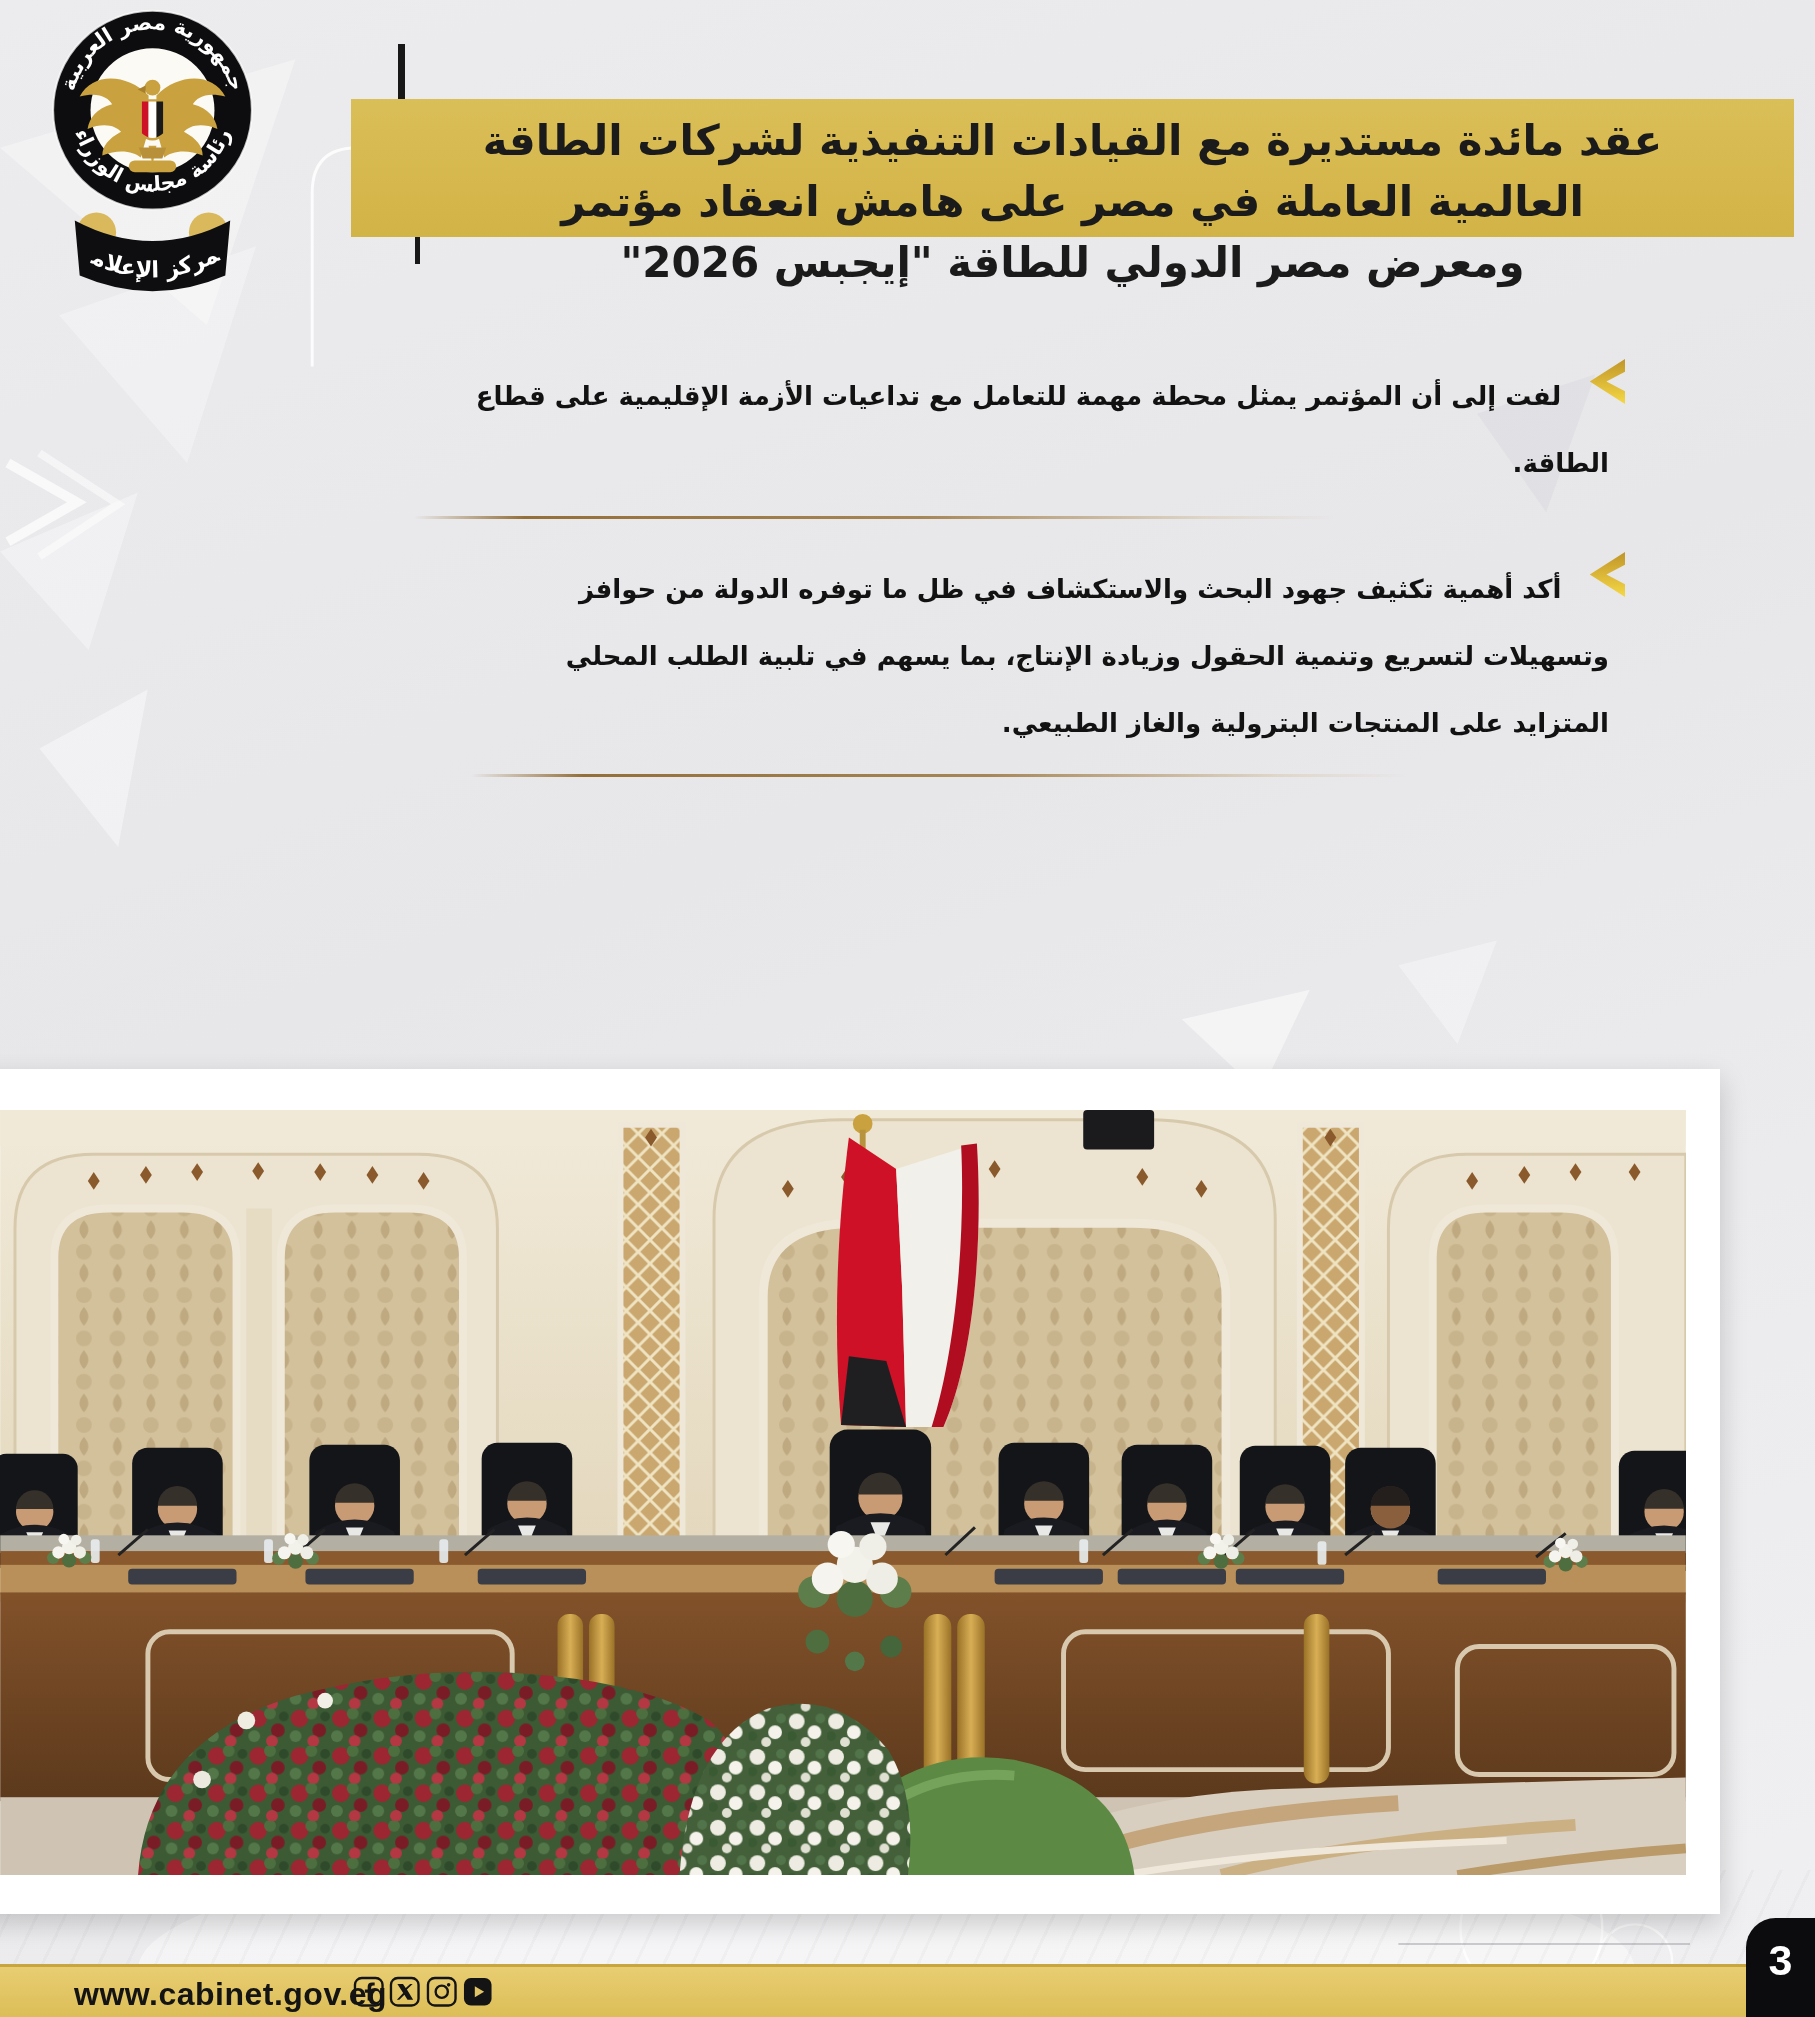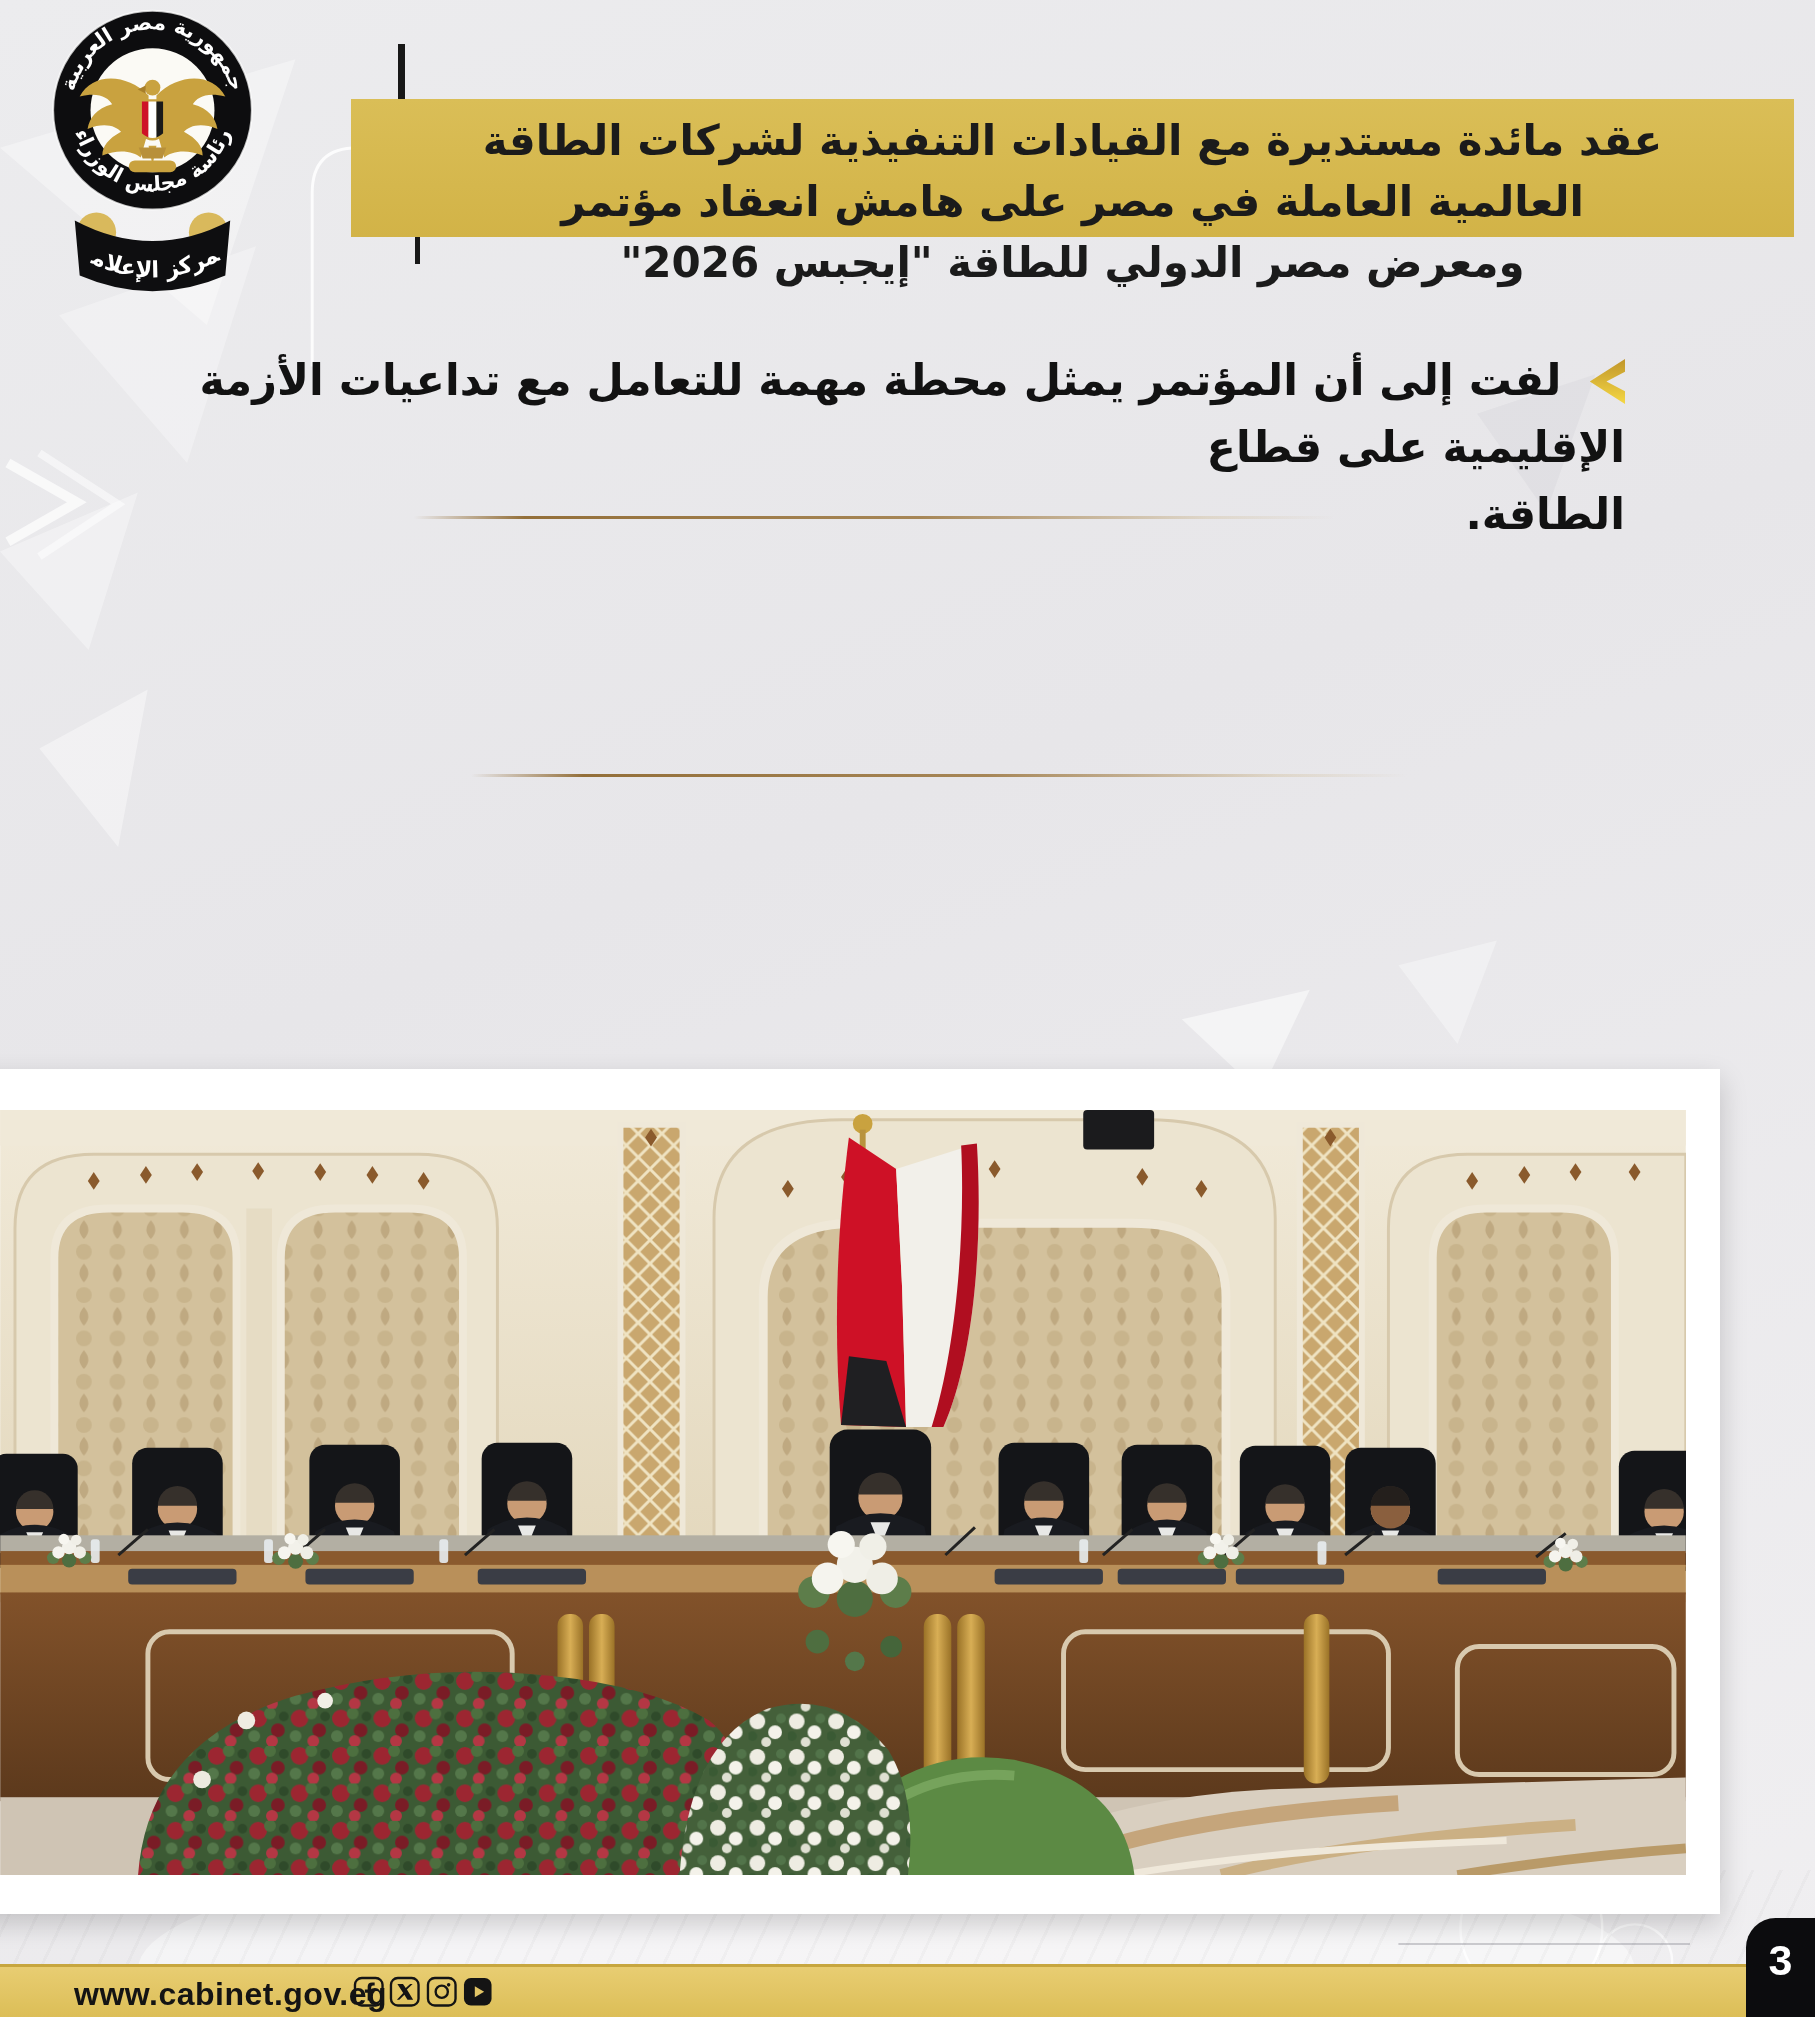--- a/index.html
+++ b/index.html
@@ -14,21 +14,21 @@
   .vline2{position:absolute;left:415px;top:146px;width:4.9px;height:118px;background:#181818;}
   .banner{position:absolute;left:351px;top:99px;width:1443px;height:138px;
     background:linear-gradient(180deg,#dabe57,#d2b347);}
   .banner h1{margin:0;padding:10.8px 29.6px 0 29.6px;direction:rtl;text-align:center;
     font-size:42px;line-height:61px;font-weight:bold;color:#1b1b1b;white-space:pre-line;}
   .logo{position:absolute;left:47px;top:2px;}
   
   .bullet{position:absolute;right:190px;width:1489px;direction:rtl;text-align:right;}
   .b1{top:347px;} .b2{top:540px;} .b3{top:824px;}
   .marker{float:right;width:45px;height:45px;margin-top:11.8px;margin-left:18.7px;}
-  .bullet p{margin:0;font-size:43px;line-height:67px;font-weight:bold;white-space:pre-line;color:#121212;}
+  .bullet p{margin:16px;font-size:26px;line-height:67px;font-weight:bold;white-space:pre-line;color:#121212;}
   .sep{position:absolute;height:3px;
     background:linear-gradient(90deg,rgba(190,150,70,0),rgba(138,98,38,.9) 12%,rgba(150,110,50,.8) 55%,rgba(195,165,105,.25) 86%,rgba(195,165,105,0));}
   .sep1{left:414px;top:516px;width:921px;}
   .sep2{left:471px;top:774px;width:936px;}
   
   .photo-card{position:absolute;left:-33px;top:1069px;width:1753px;height:845px;background:#ffffff;
     box-shadow:0 9.9px 25.6px rgba(0,0,0,.18);}
   .photo-card svg{position:absolute;left:33px;top:41px;display:block;}
   
   .footer{position:absolute;left:0;right:0;bottom:0;height:50px;border-top:3px solid #c7a63f;
@@ -124,20 +124,28 @@
             <stop offset="1" stop-color="#f5d844"></stop>
           </linearGradient>
         </defs>
       <path d="M46,0 L10,23 L46,46 L46,33 L27,23 L46,13 Z" fill="url(#gch)"></path>
     </svg>
     <p>لفت إلى أن المؤتمر يمثل محطة مهمة للتعامل مع تداعيات الأزمة الإقليمية على قطاع
 الطاقة.</p>
   </div>
   <div class="sep sep1"></div>
 
+  <div class="bullet b2">
+    <svg class="marker" viewBox="0 0 46 46">
+      <path d="M46,0 L10,23 L46,46 L46,33 L27,23 L46,13 Z" fill="url(#gch)"></path>
+    </svg>
+    <p>أكد أهمية تكثيف جهود البحث والاستكشاف في ظل ما توفره الدولة من حوافز
+وتسهيلات لتسريع وتنمية الحقول وزيادة الإنتاج، بما يسهم في تلبية الطلب المحلي
+المتزايد على المنتجات البترولية والغاز الطبيعي.</p>
+  </div>
   <div class="sep sep2"></div>
 
 
   <div class="photo-card">
     <svg width="1686" height="765" viewBox="0 0 1712 777">
       <defs>
         <pattern id="damask" width="34" height="44" patternUnits="userSpaceOnUse">
           <rect width="34" height="44" fill="#d3c19c"></rect>
           <circle cx="17" cy="12" r="8" fill="#c8b48c"></circle>
           <path d="M17,24 q9,10 0,19 q-9,-9 0,-19 Z" fill="#bfa981"></path>

